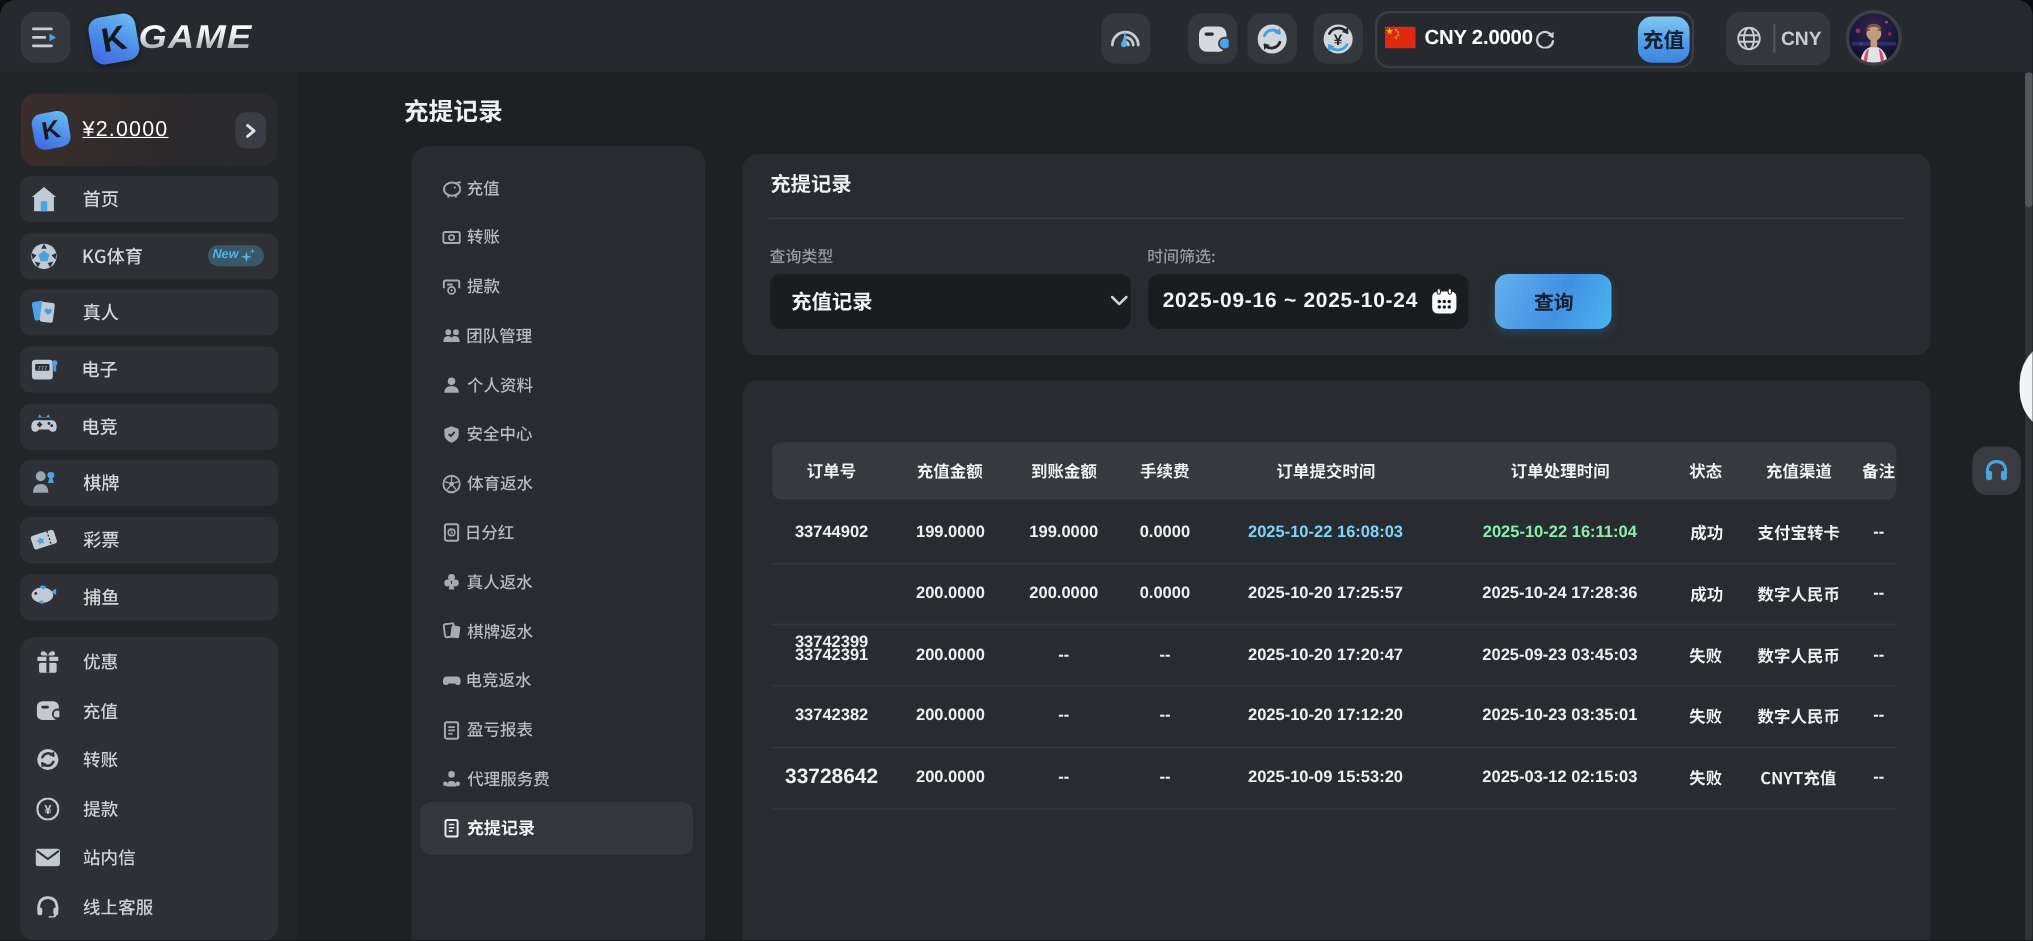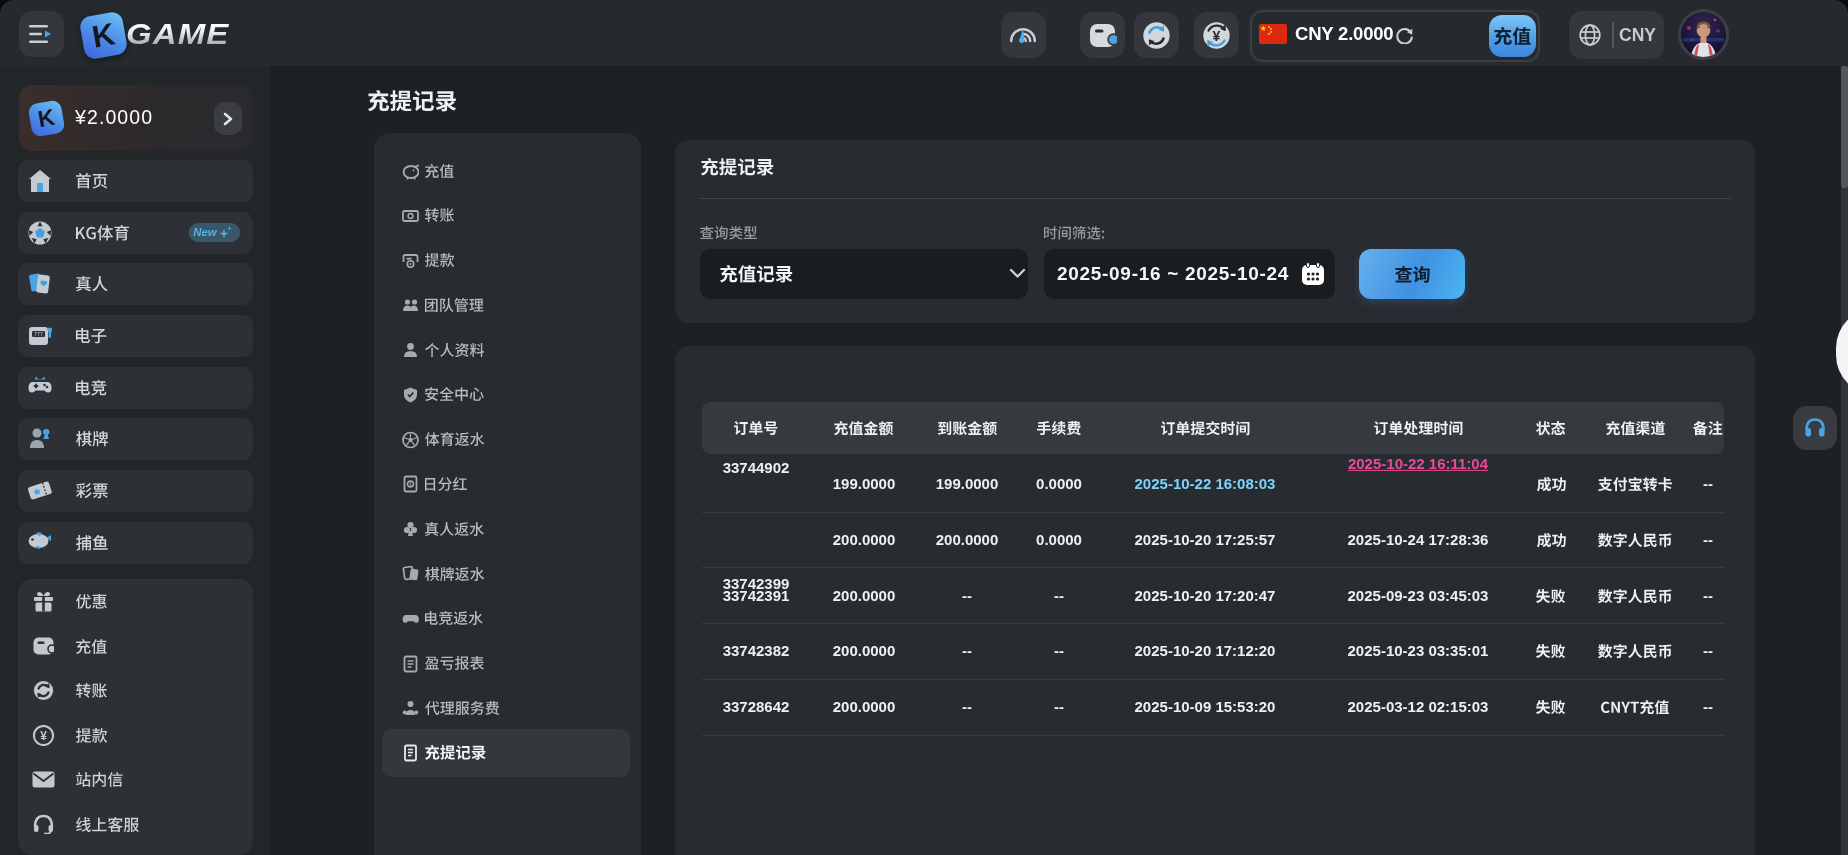--- a/index.html
+++ b/index.html
@@ -102,21 +102,21 @@
 <path d="M32 45 Q31 34 27 32 L29 45 Z" fill="#d44b62"></path>
 <rect x="19.5" y="24" width="6" height="7" fill="#c89a7c"></rect>
 <circle cx="22.5" cy="18.5" r="6.8" fill="#c89b7d"></circle>
 <path d="M15.2 17 Q15.5 9.5 22.5 9.5 Q29.5 9.5 29.8 17 Q29 12.5 22.5 12.3 Q16 12.5 15.2 17 Z" fill="#7a5a3c"></path>
 <path d="M16 16.5 Q17 14.5 19 15.5 M26 15.5 Q28 14.5 29 16.5" stroke="#5f4630" stroke-width="1.1" fill="none"></path>
 </g>
     </svg>
 <div style="position:absolute;left:19px;top:85px;width:233px;height:66px;background:linear-gradient(100deg,#3b2e2b 0%,#322b2b 30%,#2b292c 62%,#2a2a2e 100%);border-radius:14px;"></div>
 <div style="position:absolute;left:30px;top:102px;width:33px;height:33px;border-radius:9px;background:linear-gradient(215deg,#6ec2f3 0%,#4b8ae8 55%,#3f63dd 100%);transform:rotate(-10deg);"></div>
 <div style="position:absolute;left:30px;top:102px;width:33px;height:33px;transform:rotate(-10deg);display:flex;align-items:center;justify-content:center;font-weight:700;font-size:23px;color:#15181d;">K</div>
-<div style="position:absolute;top:118.5px;transform:translateY(-54%);font-size:19.5px;color:#ffffff;font-weight:400;white-space:nowrap;line-height:1;letter-spacing:1.1px;left:75px;">¥2.0000</div>
+<div style="position:absolute;top:118.5px;transform:translateY(-54%);font-size:19.5px;color:#ffffff;font-weight:400;white-space:nowrap;line-height:1;letter-spacing:1.1px;left:75px;text-decoration:underline;">¥2.0000</div>
 <div style="position:absolute;left:214px;top:102px;width:28px;height:33px;background:#3a3e44;border-radius:10px;"></div>
 <svg style="position:absolute;left:222px;top:112px" width="12" height="14" viewBox="0 0 12 14">
       <path d="M3 2 L9 7 L3 12" fill="none" stroke="#dfe3e6" stroke-width="2.6" stroke-linecap="round" stroke-linejoin="round"></path>
     </svg>
 <div style="position:absolute;left:18px;top:160px;width:235px;height:42px;background:#2d3034;border-radius:10px;"></div>
 <svg style="position:absolute;left:76.0px;top:173.3px;overflow:visible" width="31.2" height="15.4">
       <g fill="#d3d7da" transform="translate(-0.84 14.01) scale(0.01650 -0.01650)">
         <path transform="translate(0 0)" d="M234 375H767V301H234ZM234 215H767V141H234ZM234 52H770V-32H234ZM51 708H952V620H51ZM159 541H840V-84H742V458H253V-84H159ZM452 658 571 653Q555 608 536 564Q518 520 502 488L410 500Q419 523 427 550Q435 578 442 606Q448 635 452 658ZM689 846 796 821Q768 779 737 740Q706 700 679 672L596 697Q613 718 630 744Q647 770 662 797Q678 824 689 846ZM218 812 302 849Q330 823 357 790Q384 756 398 731L311 685Q298 711 272 748Q245 784 218 812Z"></path>
         <path transform="translate(1000 0)" d="M71 793H938V705H71ZM444 748 552 733Q533 687 510 640Q488 594 469 561L386 578Q397 602 408 632Q419 662 429 692Q439 723 444 748ZM454 457H552V275Q552 233 542 192Q531 150 504 111Q477 72 427 36Q377 1 298 -30Q219 -60 104 -85Q99 -74 89 -60Q79 -46 68 -32Q57 -17 46 -8Q154 12 227 38Q300 64 345 93Q390 122 414 152Q438 182 446 214Q454 245 454 276ZM541 103 595 167Q638 150 686 128Q733 105 781 80Q829 56 870 32Q912 9 941 -12L883 -86Q855 -66 815 -41Q775 -16 728 10Q680 35 632 60Q584 84 541 103ZM162 597H851V133H750V510H258V131H162Z"></path>
       </g>
@@ -613,26 +613,26 @@
         <path transform="translate(2000 0)" d="M32 635 84 712Q112 704 144 692Q175 679 204 666Q232 653 252 640L197 555Q179 568 150 582Q122 597 90 611Q59 625 32 635ZM113 775 163 848Q190 840 221 828Q252 815 281 802Q310 788 328 777L277 696Q259 709 231 723Q203 737 172 751Q141 765 113 775ZM59 375Q88 401 124 437Q161 473 200 514Q238 555 274 596L345 519Q297 461 245 404Q193 346 144 293ZM54 278H947V174H54ZM438 345H560V-90H438ZM401 233 499 190Q454 132 390 80Q327 27 254 -14Q182 -55 108 -81Q99 -67 84 -48Q70 -29 56 -11Q41 7 27 18Q99 39 170 72Q242 105 302 146Q363 187 401 233ZM596 229Q635 187 696 148Q756 108 828 78Q901 47 974 27Q960 16 945 -2Q930 -21 916 -40Q902 -59 893 -74Q820 -49 747 -10Q674 30 610 80Q545 129 497 184ZM920 819V728H479V429H941V337H361V819ZM443 686H885V476H443V555H767V607H443Z"></path>
         <path transform="translate(3000 0)" d="M312 730H953V633H312ZM562 686 701 679Q686 638 666 600Q647 561 631 534L534 550Q543 582 551 620Q559 657 562 686ZM737 850 852 818Q828 781 804 746Q779 711 758 687L663 717Q676 735 690 758Q704 782 716 806Q729 830 737 850ZM399 816 500 858Q519 834 538 804Q557 774 566 752L460 706Q452 728 434 759Q417 790 399 816ZM279 491V86H164V380H45V491ZM45 753 137 813Q163 789 191 760Q219 730 244 701Q268 672 282 648L183 581Q171 605 148 635Q124 665 98 696Q71 728 45 753ZM230 123Q257 123 283 106Q309 89 353 67Q403 43 472 35Q540 27 620 27Q671 27 735 30Q799 33 862 38Q925 43 973 49Q967 34 960 13Q953 -8 948 -30Q942 -51 941 -67Q916 -68 876 -70Q837 -72 790 -74Q743 -75 698 -76Q652 -77 616 -77Q525 -77 458 -66Q390 -56 334 -29Q299 -11 274 6Q248 23 229 23Q212 23 190 6Q167 -11 144 -38Q120 -64 97 -93L25 8Q79 58 134 90Q188 123 230 123ZM491 359V305H762V359ZM491 228V173H762V228ZM491 489V435H762V489ZM378 574H880V88H378Z"></path>
       </g>
     </svg>
 <svg style="position:absolute;left:1693.3px;top:420.9px;overflow:visible" width="29.3" height="14.2">
       <g fill="#f0f2f4" transform="translate(-0.26 12.81) scale(0.01500 -0.01500)">
         <path transform="translate(0 0)" d="M332 769H752V666H332ZM713 769H737L757 775L836 728Q793 658 732 602Q672 545 597 502Q522 458 436 426Q351 394 258 372Q165 351 69 338Q65 354 56 375Q47 396 37 416Q27 436 17 449Q107 459 194 476Q282 494 362 520Q442 545 510 580Q577 614 629 658Q681 701 713 753ZM331 671Q394 613 496 570Q597 528 724 500Q850 473 986 461Q974 448 960 428Q946 407 934 386Q921 366 913 350Q775 366 648 400Q522 435 416 488Q309 542 229 616ZM148 355H840V-89H709V252H273V-90H148ZM207 198H756V105H207ZM207 41H756V-61H207ZM434 313H558V-16H434ZM360 854 488 828Q428 740 344 664Q259 589 139 528Q130 542 116 560Q103 577 88 592Q72 608 59 618Q133 649 191 688Q249 727 291 770Q333 813 360 854Z"></path>
         <path transform="translate(1000 0)" d="M389 372H908V258H389ZM318 54H971V-60H318ZM349 663H944V549H349ZM591 597H716V5H591ZM91 750 158 838Q188 824 224 806Q259 789 292 770Q326 752 348 737L278 638Q257 654 225 674Q193 695 158 715Q122 735 91 750ZM35 470 99 560Q129 548 165 530Q201 513 234 495Q268 477 289 462L222 362Q202 378 170 397Q138 416 102 436Q66 455 35 470ZM61 -1Q88 37 121 88Q154 140 188 199Q222 258 252 315L340 235Q314 183 284 128Q254 73 224 20Q194 -33 163 -82ZM546 817 656 854Q679 818 702 774Q725 730 735 698L618 655Q609 687 588 733Q568 779 546 817Z"></path>
       </g>
     </svg>
-<div style="position:absolute;top:468px;transform:translateY(-54%);font-size:15px;color:#eef0f2;font-weight:700;white-space:nowrap;line-height:1;left:756px;transform:translate(-50%,-54%);">33744902</div>
+<div style="position:absolute;top:484px;transform:translateY(-54%);font-size:15px;color:#eef0f2;font-weight:700;white-space:nowrap;line-height:1;left:756px;transform:translate(-50%,-54%);">33744902</div>
 <div style="position:absolute;top:484px;transform:translateY(-54%);font-size:15px;color:#eef0f2;font-weight:700;white-space:nowrap;line-height:1;left:864px;transform:translate(-50%,-54%);">199.0000</div>
 <div style="position:absolute;top:484px;transform:translateY(-54%);font-size:15px;color:#eef0f2;font-weight:700;white-space:nowrap;line-height:1;left:967px;transform:translate(-50%,-54%);">199.0000</div>
 <div style="position:absolute;top:484px;transform:translateY(-54%);font-size:15px;color:#eef0f2;font-weight:700;white-space:nowrap;line-height:1;left:1059px;transform:translate(-50%,-54%);">0.0000</div>
 <div style="position:absolute;top:484px;transform:translateY(-54%);font-size:15px;color:#7dd3fc;font-weight:700;white-space:nowrap;line-height:1;left:1205px;transform:translate(-50%,-54%);">2025-10-22 16:08:03</div>
-<div style="position:absolute;top:464px;transform:translateY(-54%);font-size:15px;color:#ec4899;font-weight:700;white-space:nowrap;line-height:1;left:1418px;transform:translate(-50%,-54%);text-decoration:underline;">2025-10-22 16:11:04</div>
+<div style="position:absolute;top:484px;transform:translateY(-54%);font-size:15px;color:#86efac;font-weight:700;white-space:nowrap;line-height:1;left:1418px;transform:translate(-50%,-54%);">2025-10-22 16:11:04</div>
 <svg style="position:absolute;left:1536.6px;top:476.8px;overflow:visible" width="28.8" height="14.4">
       <g fill="#eef0f2" transform="translate(-0.38 12.88) scale(0.01500 -0.01500)">
         <path transform="translate(0 0)" d="M182 473H413V364H182ZM367 473H483Q483 473 483 465Q483 457 483 446Q483 436 483 429Q481 323 478 256Q475 188 468 150Q462 113 451 98Q436 79 420 71Q403 63 381 59Q361 55 330 54Q300 54 264 55Q263 81 254 113Q245 145 232 167Q259 165 282 164Q306 163 318 163Q328 163 336 166Q343 168 348 175Q355 184 358 212Q362 241 364 300Q366 358 367 455ZM667 787 740 859Q768 845 799 826Q830 807 858 788Q887 769 905 751L828 671Q811 688 784 709Q757 730 726 750Q695 771 667 787ZM785 529 907 500Q844 305 735 156Q626 6 477 -86Q469 -73 453 -54Q437 -36 420 -18Q403 1 390 13Q534 91 634 224Q734 356 785 529ZM188 700H960V582H188ZM108 700H234V405Q234 349 230 282Q226 216 215 146Q204 77 182 13Q161 -51 127 -102Q117 -89 98 -73Q78 -57 58 -42Q39 -26 25 -20Q63 40 80 114Q98 189 103 265Q108 341 108 406ZM514 849H640Q638 726 647 608Q656 490 674 388Q691 285 715 206Q739 128 768 84Q797 40 827 40Q844 40 854 81Q863 122 867 216Q888 196 916 177Q945 158 969 149Q960 56 942 6Q924 -45 894 -64Q864 -83 817 -83Q763 -83 720 -46Q676 -9 642 57Q609 123 585 212Q561 301 546 405Q530 509 522 622Q515 734 514 849Z"></path>
         <path transform="translate(1000 0)" d="M40 742H418V628H40ZM432 637H881V522H432ZM170 695H289V192H170ZM825 637H943Q943 637 943 626Q943 616 943 603Q943 590 942 582Q938 430 933 323Q928 216 922 146Q916 77 906 37Q897 -3 883 -20Q864 -48 844 -58Q823 -69 795 -74Q769 -77 730 -78Q692 -79 651 -77Q650 -51 640 -18Q629 16 613 41Q653 38 687 38Q721 37 738 37Q752 37 761 40Q770 44 778 54Q787 65 794 100Q802 136 808 202Q813 268 817 369Q821 470 825 612ZM26 206Q77 216 143 232Q209 248 282 267Q355 286 428 305L443 191Q343 161 240 132Q138 103 55 81ZM573 834H695Q694 709 691 594Q688 480 674 379Q659 278 628 191Q596 104 540 34Q483 -37 392 -91Q384 -76 370 -58Q355 -39 339 -22Q323 -4 308 6Q391 52 442 114Q492 176 520 252Q547 329 558 420Q569 510 570 614Q572 717 573 834Z"></path>
       </g>
     </svg>
 <svg style="position:absolute;left:1598.0px;top:476.8px;overflow:visible" width="74.0" height="14.3">
       <g fill="#eef0f2" transform="translate(-0.33 12.91) scale(0.01500 -0.01500)">
         <path transform="translate(0 0)" d="M310 386Q389 236 556 149Q723 62 969 36Q956 22 942 1Q927 -20 914 -42Q901 -65 893 -82Q720 -58 588 -4Q457 49 360 136Q264 223 196 346ZM118 482H759V365H118ZM69 718H927V599H69ZM434 850H559V429H434ZM731 482H756L777 487L862 438Q815 316 738 226Q661 136 560 74Q459 11 339 -28Q219 -68 87 -90Q82 -73 70 -51Q59 -29 46 -8Q33 13 22 26Q151 43 264 74Q378 106 470 157Q562 208 628 283Q695 358 731 461Z"></path>
         <path transform="translate(1000 0)" d="M351 633H968V512H351ZM733 838H857V56Q857 -2 842 -30Q828 -57 791 -71Q755 -84 696 -88Q638 -92 555 -91Q553 -73 546 -52Q538 -31 528 -9Q519 13 509 28Q548 27 588 26Q627 25 657 26Q687 26 699 26Q718 26 726 33Q733 40 733 56ZM396 391 502 440Q525 404 551 362Q577 319 601 278Q625 238 639 208L525 149Q513 181 491 222Q469 263 444 308Q419 353 396 391ZM167 556 287 676 289 675V-88H167ZM266 844 385 807Q351 720 305 633Q259 546 206 469Q153 392 96 335Q90 350 78 374Q65 398 51 422Q37 445 26 460Q74 506 119 568Q164 629 202 700Q240 771 266 844Z"></path>
@@ -701,21 +701,21 @@
 <svg style="position:absolute;left:1598.2px;top:644.3px;overflow:visible" width="73.6" height="14.3">
       <g fill="#eef0f2" transform="translate(-0.33 12.85) scale(0.01500 -0.01500)">
         <path transform="translate(0 0)" d="M60 335H444V238H60ZM43 672H534V578H43ZM424 838 525 798Q500 764 477 732Q454 699 434 676L358 710Q369 728 381 750Q393 773 404 796Q416 819 424 838ZM233 851H344V399H233ZM67 797 153 833Q173 804 190 770Q207 735 213 708L123 669Q118 695 102 731Q86 767 67 797ZM236 634 314 587Q290 547 252 507Q213 467 170 432Q126 397 84 373Q74 393 56 419Q39 445 22 461Q63 478 104 506Q144 533 180 566Q215 600 236 634ZM329 609Q343 603 368 589Q392 575 420 558Q449 542 472 528Q496 514 506 506L443 423Q429 437 407 456Q385 474 360 494Q335 514 312 532Q289 550 272 562ZM604 665H959V554H604ZM612 847 722 831Q707 730 684 635Q661 540 628 458Q595 377 551 316Q543 326 527 341Q511 356 494 370Q478 384 465 392Q505 444 534 516Q563 588 582 672Q602 757 612 847ZM789 597 900 588Q879 417 836 287Q792 157 714 63Q635 -31 511 -94Q506 -82 495 -64Q484 -45 472 -26Q459 -8 449 3Q562 54 631 136Q700 217 738 332Q775 446 789 597ZM671 575Q692 451 731 341Q770 231 832 146Q894 62 982 13Q963 -2 940 -30Q917 -58 904 -81Q809 -20 744 74Q679 168 638 290Q597 413 572 557ZM80 147 150 216Q205 195 264 166Q322 137 375 107Q428 77 466 51L395 -27Q359 1 306 33Q253 65 194 95Q135 125 80 147ZM407 335H427L445 339L510 315Q479 202 417 122Q355 43 270 -8Q184 -59 80 -87Q72 -67 56 -40Q41 -12 26 3Q119 24 196 65Q274 106 328 170Q383 234 407 320ZM80 147Q103 180 128 222Q152 263 174 308Q196 353 211 393L317 374Q299 330 276 284Q254 238 230 196Q207 155 186 123Z"></path>
         <path transform="translate(1000 0)" d="M234 561H681V449H234ZM63 313H938V199H63ZM435 366H563V47Q563 0 550 -27Q536 -54 498 -68Q463 -81 414 -84Q366 -88 304 -88Q300 -70 292 -48Q283 -25 272 -3Q262 19 252 34Q283 33 316 32Q348 32 374 32Q399 32 409 32Q424 32 430 36Q435 40 435 50ZM644 561H678L706 566L786 504Q749 466 703 428Q657 389 606 355Q554 321 499 296Q488 311 468 332Q448 354 435 366Q475 387 516 417Q557 447 591 478Q625 510 644 536ZM67 755H931V525H807V642H185V525H67ZM404 821 524 857Q545 831 564 798Q582 766 591 740L465 697Q458 723 441 758Q424 793 404 821Z"></path>
         <path transform="translate(2000 0)" d="M421 848H559Q557 797 553 725Q549 653 537 568Q525 484 498 395Q471 306 424 218Q378 131 306 52Q233 -26 128 -88Q112 -64 85 -38Q58 -11 28 10Q130 65 199 136Q268 206 310 286Q353 366 376 447Q399 528 408 604Q417 680 418 743Q420 806 421 848ZM548 727Q550 707 556 659Q561 611 576 546Q591 482 620 409Q648 336 694 264Q741 191 811 128Q881 65 978 22Q950 1 926 -28Q903 -56 890 -82Q788 -33 714 37Q641 107 592 188Q543 270 512 352Q482 434 466 507Q450 580 443 634Q436 689 432 714Z"></path>
         <path transform="translate(3000 0)" d="M454 496H578Q583 406 604 324Q626 242 657 178Q688 114 723 78Q758 41 790 41Q809 41 818 74Q827 108 831 184Q851 166 880 150Q910 133 935 126Q926 43 908 -2Q889 -46 859 -62Q829 -78 784 -78Q718 -78 661 -32Q604 14 560 94Q517 174 490 278Q462 381 454 496ZM176 364H913V252H176ZM174 804H842V477H174V588H720V693H174ZM111 -95 102 8 157 47 485 122Q486 106 488 84Q489 63 492 42Q495 22 498 8Q406 -14 343 -30Q280 -45 239 -56Q198 -66 174 -73Q149 -80 135 -85Q121 -90 111 -95ZM111 -95Q107 -79 98 -59Q89 -39 78 -20Q67 -1 57 11Q75 22 92 43Q110 64 110 98V804H235V15Q235 15 222 8Q210 1 192 -10Q174 -22 155 -36Q136 -51 124 -66Q111 -81 111 -95Z"></path>
         <path transform="translate(4000 0)" d="M434 707H560V-89H434ZM135 540H808V423H259V23H135ZM744 540H870V158Q870 114 860 87Q849 60 818 46Q787 32 746 28Q704 24 648 25Q645 51 632 86Q620 121 608 145Q631 144 655 144Q679 143 698 144Q716 144 724 144Q735 144 740 148Q744 151 744 161ZM881 827 927 717Q841 704 738 694Q636 684 526 678Q417 671 307 668Q197 665 94 664Q93 689 85 720Q77 751 68 771Q173 773 284 778Q394 782 501 789Q608 796 705 805Q802 814 881 827Z"></path>
       </g>
     </svg>
 <div style="position:absolute;top:651.4px;transform:translateY(-54%);font-size:15px;color:#eef0f2;font-weight:700;white-space:nowrap;line-height:1;left:1708px;transform:translate(-50%,-54%);">--</div>
-<div style="position:absolute;top:707.2px;transform:translateY(-54%);font-size:15px;color:#eef0f2;font-weight:700;white-space:nowrap;line-height:1;left:756px;transform:translate(-50%,-54%);">33728642</div>
+<div style="position:absolute;top:707.2px;transform:translateY(-54%);font-size:19px;color:#eef0f2;font-weight:700;white-space:nowrap;line-height:1;left:756px;transform:translate(-50%,-54%);">33728642</div>
 <div style="position:absolute;top:707.2px;transform:translateY(-54%);font-size:15px;color:#eef0f2;font-weight:700;white-space:nowrap;line-height:1;left:864px;transform:translate(-50%,-54%);">200.0000</div>
 <div style="position:absolute;top:707.2px;transform:translateY(-54%);font-size:15px;color:#eef0f2;font-weight:700;white-space:nowrap;line-height:1;left:967px;transform:translate(-50%,-54%);">--</div>
 <div style="position:absolute;top:707.2px;transform:translateY(-54%);font-size:15px;color:#eef0f2;font-weight:700;white-space:nowrap;line-height:1;left:1059px;transform:translate(-50%,-54%);">--</div>
 <div style="position:absolute;top:707.2px;transform:translateY(-54%);font-size:15px;color:#eef0f2;font-weight:700;white-space:nowrap;line-height:1;left:1205px;transform:translate(-50%,-54%);">2025-10-09 15:53:20</div>
 <div style="position:absolute;top:707.2px;transform:translateY(-54%);font-size:15px;color:#eef0f2;font-weight:700;white-space:nowrap;line-height:1;left:1418px;transform:translate(-50%,-54%);">2025-03-12 02:15:03</div>
 <svg style="position:absolute;left:1536.4px;top:700.2px;overflow:visible" width="29.2" height="14.1">
       <g fill="#eef0f2" transform="translate(-0.43 12.75) scale(0.01500 -0.01500)">
         <path transform="translate(0 0)" d="M48 411H952V289H48ZM204 838 331 811Q312 739 284 670Q257 602 225 542Q193 483 157 438Q144 448 122 460Q101 473 79 484Q57 496 41 502Q78 541 109 595Q140 649 164 712Q189 774 204 838ZM233 691H866V569H173ZM562 386Q607 244 709 152Q811 60 983 24Q969 11 954 -9Q938 -29 924 -50Q911 -72 902 -90Q778 -58 691 3Q604 64 546 153Q487 242 448 360ZM432 850H558V531Q558 461 550 389Q541 317 515 248Q489 179 439 116Q389 54 308 2Q226 -51 106 -88Q99 -73 86 -53Q72 -33 57 -14Q42 6 29 18Q137 49 210 93Q283 137 328 189Q372 241 394 298Q417 356 424 415Q432 474 432 532Z"></path>
         <path transform="translate(1000 0)" d="M219 643H322V370Q322 312 314 250Q306 187 283 125Q260 63 216 8Q173 -47 101 -90Q90 -74 69 -50Q48 -27 29 -13Q95 22 133 68Q171 115 190 168Q208 220 214 272Q219 324 219 371ZM289 117 370 167Q390 140 412 108Q434 75 454 44Q475 14 487 -9L400 -67Q389 -43 370 -12Q352 20 330 54Q308 88 289 117ZM76 802H469V189H368V695H172V185H76ZM616 839 723 815Q704 726 675 638Q646 551 610 474Q573 396 528 338Q522 350 510 370Q497 389 484 408Q470 428 459 440Q496 488 526 552Q555 616 578 689Q601 762 616 839ZM585 670H955V564H585ZM801 628H821L840 631L905 614Q888 426 842 288Q796 150 725 58Q654 -35 557 -87Q551 -73 538 -56Q525 -40 512 -24Q498 -9 487 -1Q578 45 643 124Q708 203 748 322Q788 441 801 606ZM619 508Q647 396 695 297Q743 198 813 122Q883 46 974 2Q956 -14 934 -40Q912 -67 900 -88Q802 -34 730 51Q657 136 606 246Q555 357 522 487Z"></path>
       </g>

